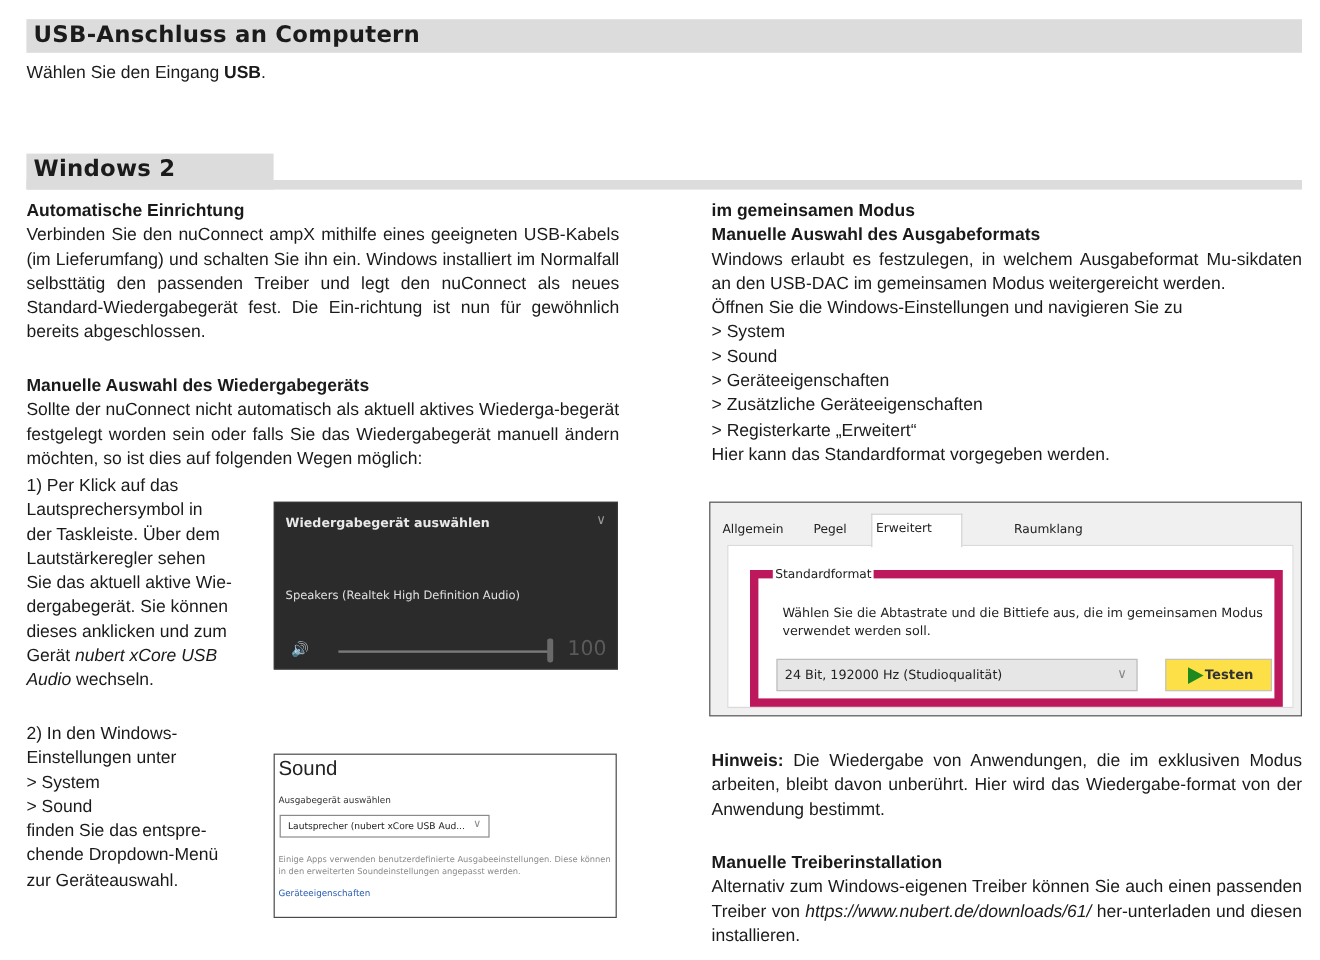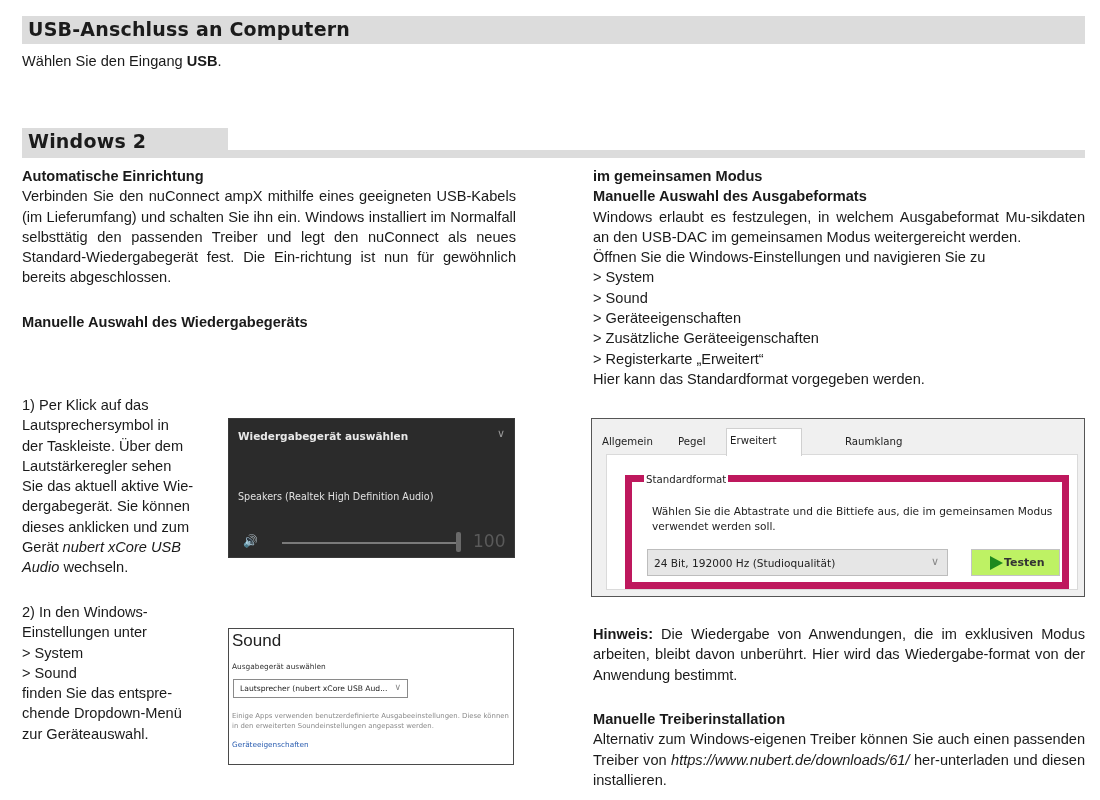--- a/index.html
+++ b/index.html
@@ -43,21 +43,21 @@
             font-family:"DejaVu Sans", sans-serif; }
   .tab { position:absolute; top:12px; height:22px; font-size:10.2px; color:#222; line-height:22px; padding:0 3px; }
   .tab.active { top:9px; height:27px; background:#fff; border:1px solid #d0d0d0; border-bottom:none; line-height:24px; }
   .dialog .panel { position:absolute; left:14px; top:35px; width:470px; height:134px; background:#fff; border:1px solid #dadada; }
   .dialog .group { position:absolute; left:18px; top:20px; width:430px; height:100px; border:7px solid #be185d; }
   .dialog .glabel { position:absolute; left:12px; top:-8px; background:#fff; padding:0 2px; font-size:10.2px; color:#222; }
   .dialog .desc { position:absolute; left:20px; top:22px; width:420px; font-size:10.6px; line-height:15px; color:#222; }
   .dialog .fmt { position:absolute; left:15px; top:67px; width:301px; height:27px; background:#e6e6e6; border:1px solid #bdbdbd; box-sizing:border-box; }
   .dialog .fmt span { position:absolute; left:6px; top:7px; font-size:10.6px; color:#222; }
   .dialog .fmt i { position:absolute; right:8px; top:5px; font-style:normal; font-size:11px; color:#888; }
-  .dialog .test { position:absolute; left:339px; top:67px; width:89px; height:27px; background:#bef264; border:1px solid #c3c3c3; box-sizing:border-box; }
+  .dialog .test { position:absolute; left:339px; top:67px; width:89px; height:27px; background:#fde047; border:1px solid #c3c3c3; box-sizing:border-box; }
   .dialog .test .play { position:absolute; left:18px; top:6px; width:0; height:0; border-top:7px solid transparent; border-bottom:7px solid transparent; border-left:13px solid #1e8a1e; }
   .dialog .test span { position:absolute; left:32px; top:6px; font-size:11px; font-weight:bold; color:#333; }
 </style>
 </head>
 <body>
 
 <div class="h-bar" style="left:22px; top:16px; width:1063px; height:28px;"></div>
 <div class="h-title" style="left:28px; top:18px;">USB-Anschluss an Computern</div>
 <p class="abs txt" style="left:22px; top:51px;">
   <span>Wählen Sie den Eingang </span><span class="b">USB</span><span>.</span>
@@ -67,20 +67,21 @@
 <div class="h-bar" style="left:22px; top:150px; width:1063px; height:8px;"></div>
 <div class="h-title" style="left:28px; top:130px;">Windows 2</div>
 
 <div class="abs" style="left:22px; top:166px; width:494px;">
   <p class="txt b">Automatische Einrichtung</p>
   <p class="txt just">Verbinden Sie den nuConnect ampX mithilfe eines geeigneten USB-Kabels (im Lieferumfang) und schalten Sie ihn ein. Windows installiert im Normalfall selbsttätig den passenden Treiber und legt den nuConnect als neues Standard-Wiedergabegerät fest. Die Ein-richtung ist nun für gewöhnlich bereits abgeschlossen.</p>
 </div>
 
 <div class="abs" style="left:22px; top:312px; width:494px;">
   <p class="txt b">Manuelle Auswahl des Wiedergabegeräts</p>
+  <p class="txt just">Sollte der nuConnect nicht automatisch als aktuell aktives Wiederga-begerät festgelegt worden sein oder falls Sie das Wiedergabegerät manuell ändern möchten, so ist dies auf folgenden Wegen möglich:</p>
 </div>
 
 <div class="abs txt" style="left:22px; top:395px; width:205px;">
   <p>1) Per Klick auf das</p>
   <p>Lautsprechersymbol in</p>
   <p>der Taskleiste. Über dem</p>
   <p>Lautstärkeregler sehen</p>
   <p>Sie das aktuell aktive Wie-</p>
   <p>dergabegerät. Sie können</p>
   <p>dieses anklicken und zum</p>

